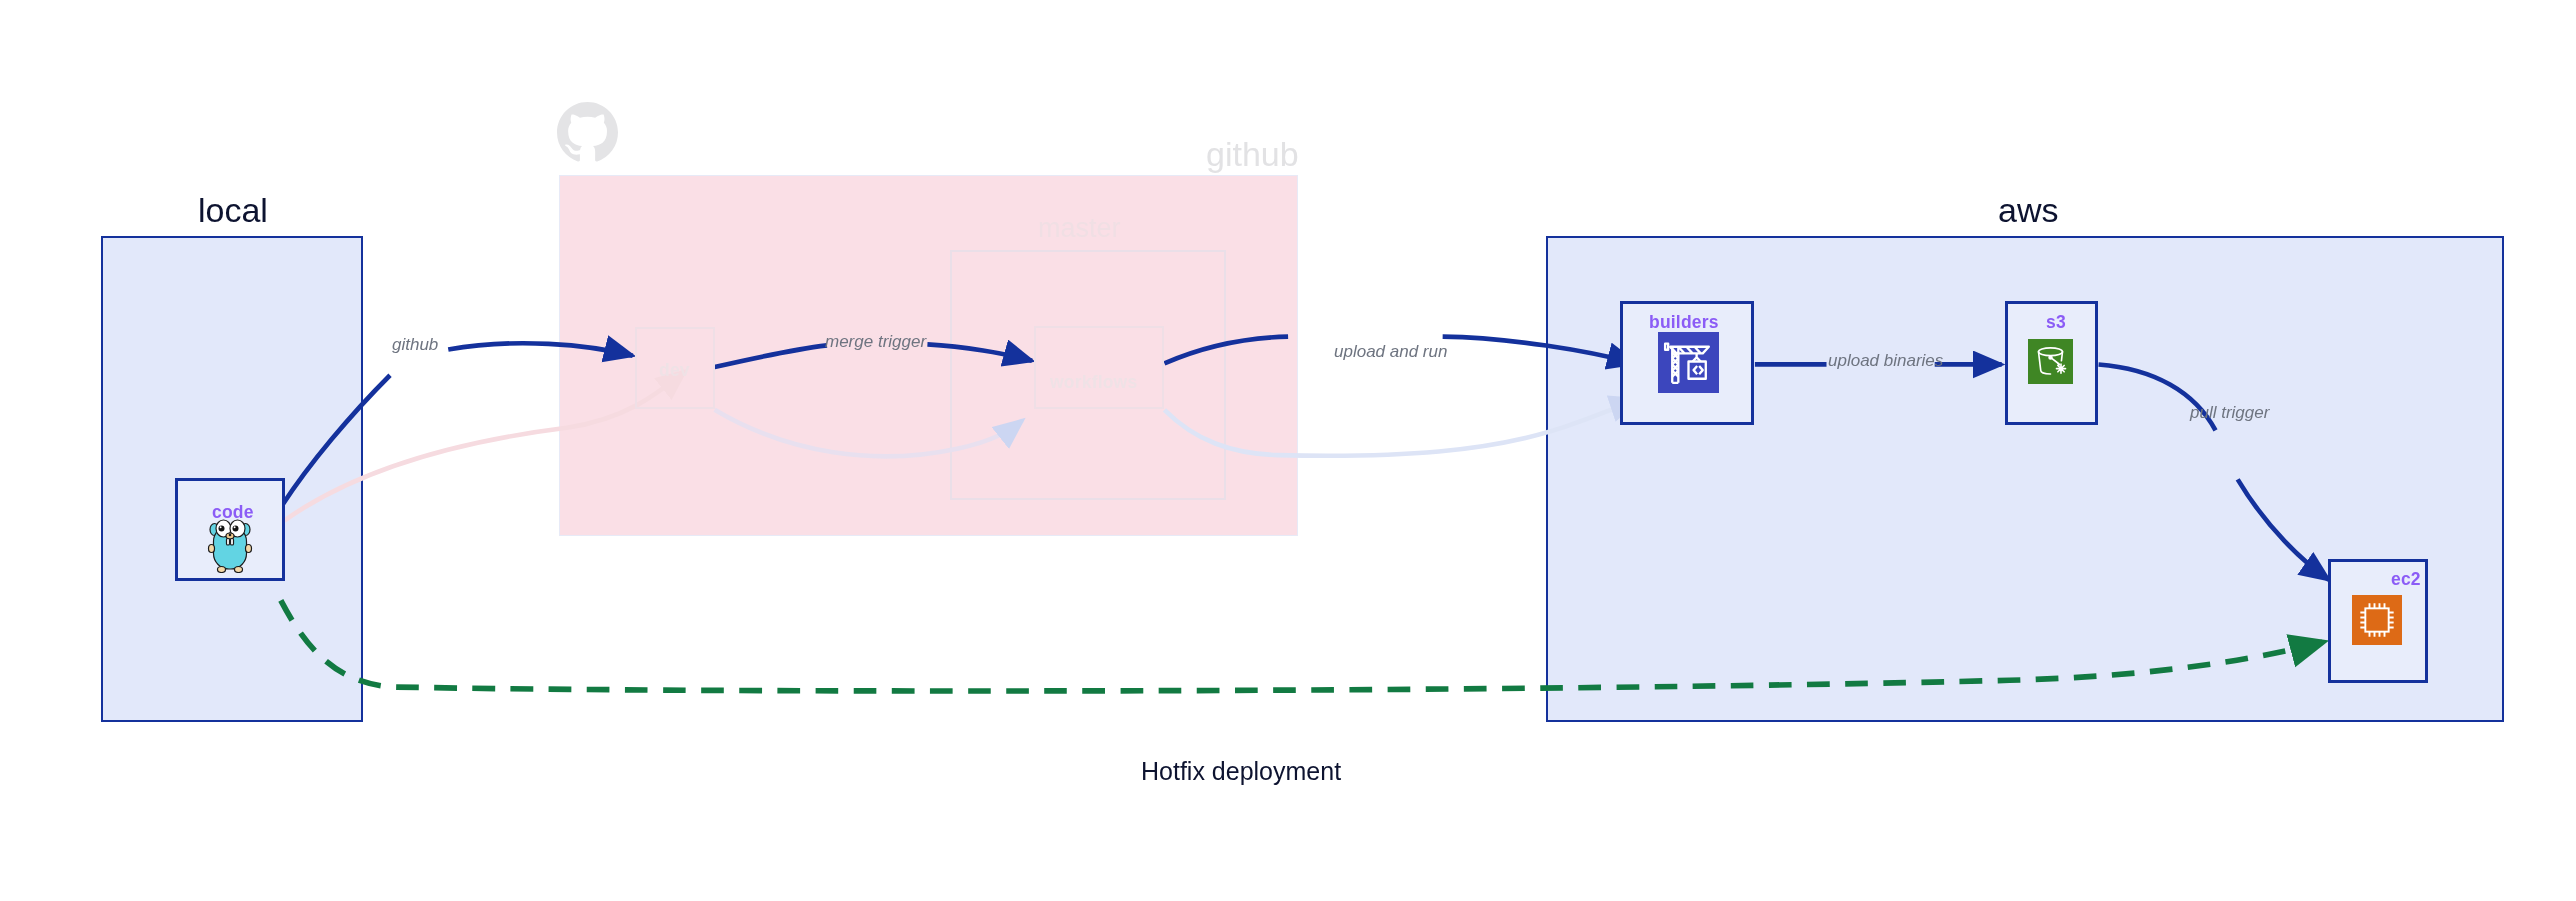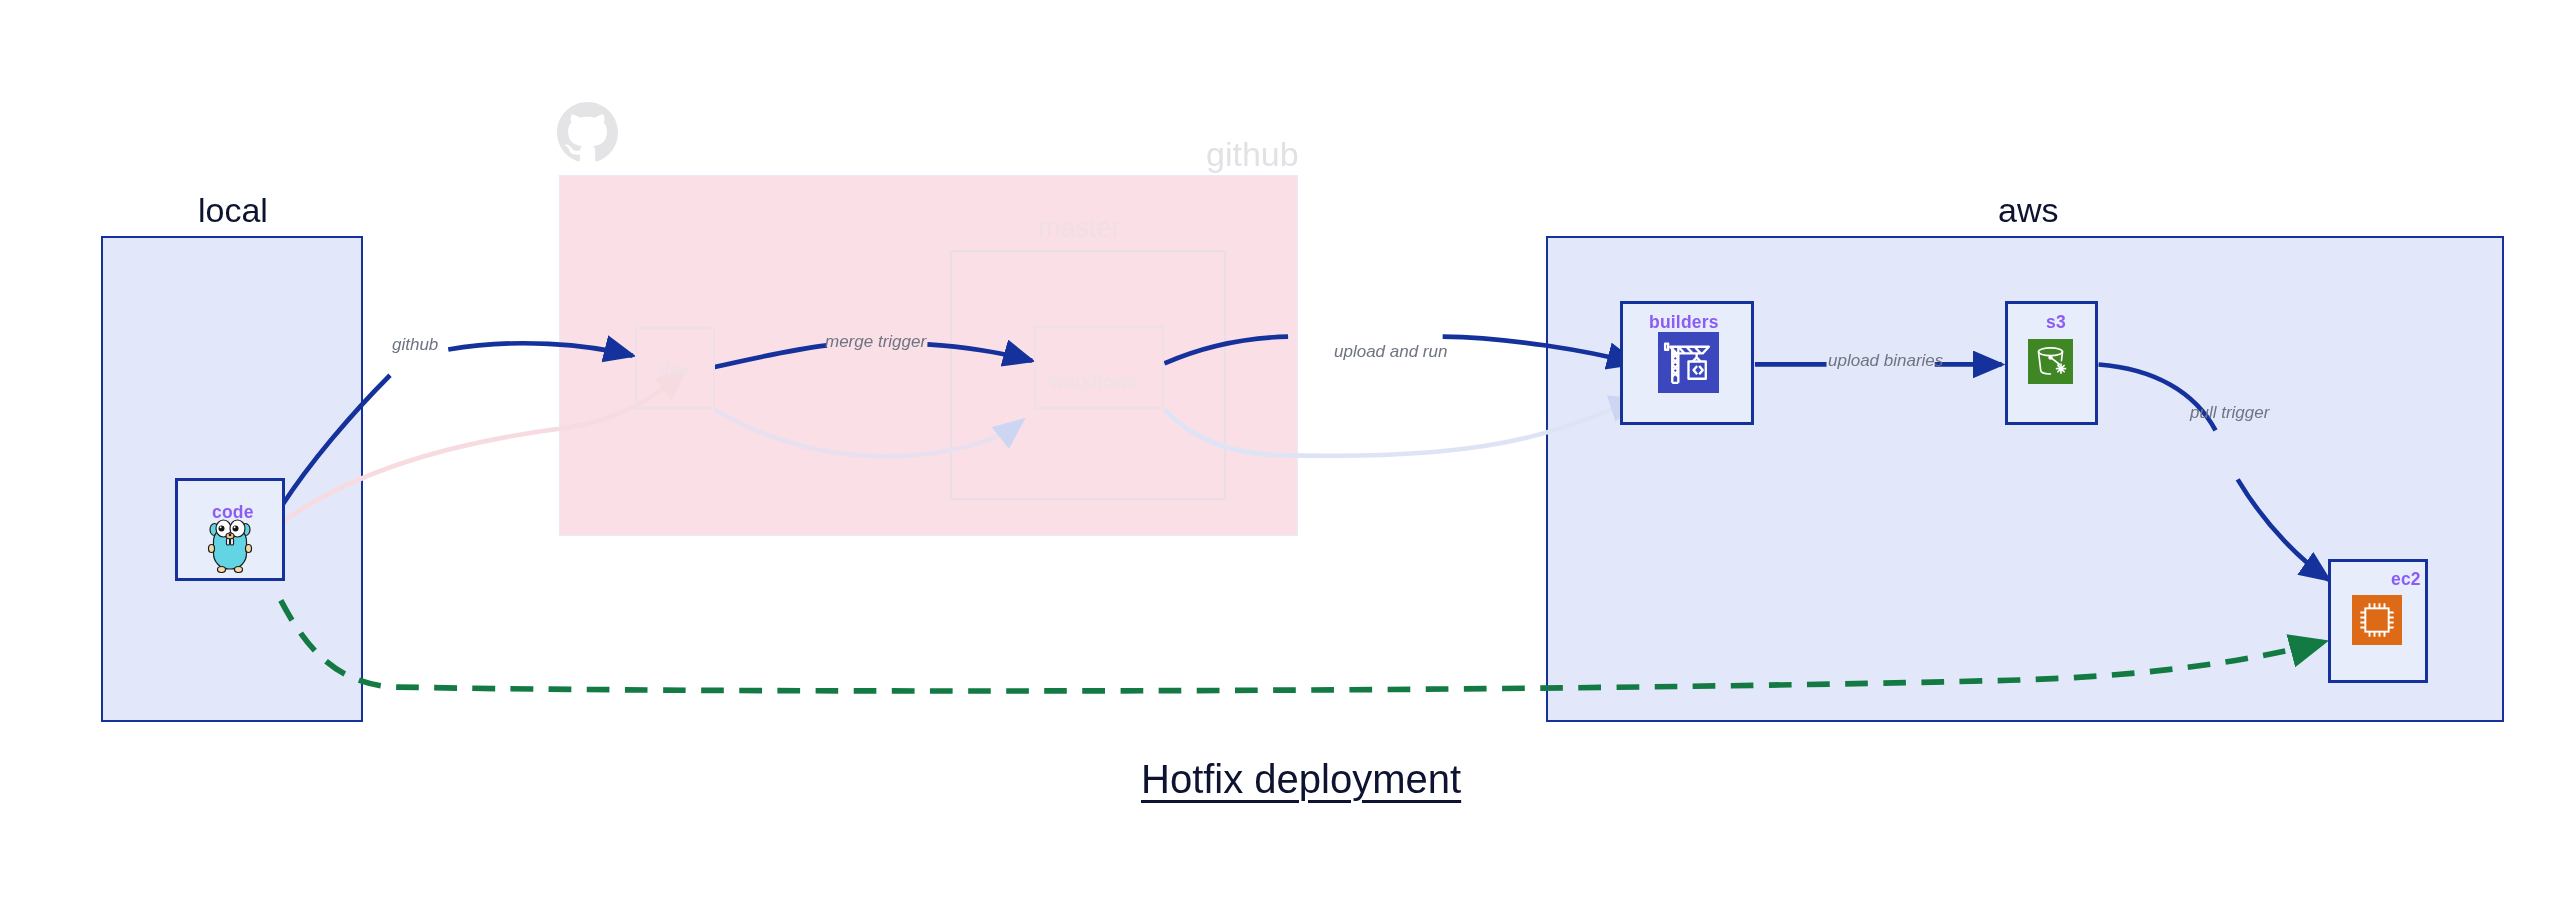--- a/index.html
+++ b/index.html
@@ -16,22 +16,22 @@
   .cluster-title.faded{color:#e2e2e4;}
   .node-label{
     position:absolute;font-size:17.5px;font-weight:bold;color:#8b5cf6;white-space:nowrap;
     letter-spacing:0.2px;
   }
   .node-label.faded{color:#efe2e6;}
   .edge-label{
     position:absolute;font-size:17px;font-style:italic;color:#6e7480;white-space:nowrap;
   }
   .diagram-title{
-    position:absolute;font-size:40px;color:#0d1330;white-space:nowrap;
-    text-decoration:underline;text-underline-offset:7.2px;text-decoration-thickness:2.6px;
+    position:absolute;font-size:25px;color:#0d1330;white-space:nowrap;
+    text-underline-offset:7.2px;text-decoration-thickness:2.6px;
   }
   .node-box{position:absolute;box-sizing:border-box;}
   .node-box.strong{border:3.6px solid #14319c;background:#e8edfb;}
   .node-box.faded{border:2.1px solid #efdfe6;background:transparent;}
   .cluster-box{position:absolute;box-sizing:border-box;}
   .cluster-box.local,.cluster-box.aws{border:2.6px solid #14319c;background:#e2e8fa;}
   .cluster-box.github{border:1.5px solid #e7eaf7;background:#fadfe6;}
   .cluster-box.master{border:2.1px solid #eadfe8;background:transparent;}
   .icon-tile{position:absolute;display:block;}
 </style>

